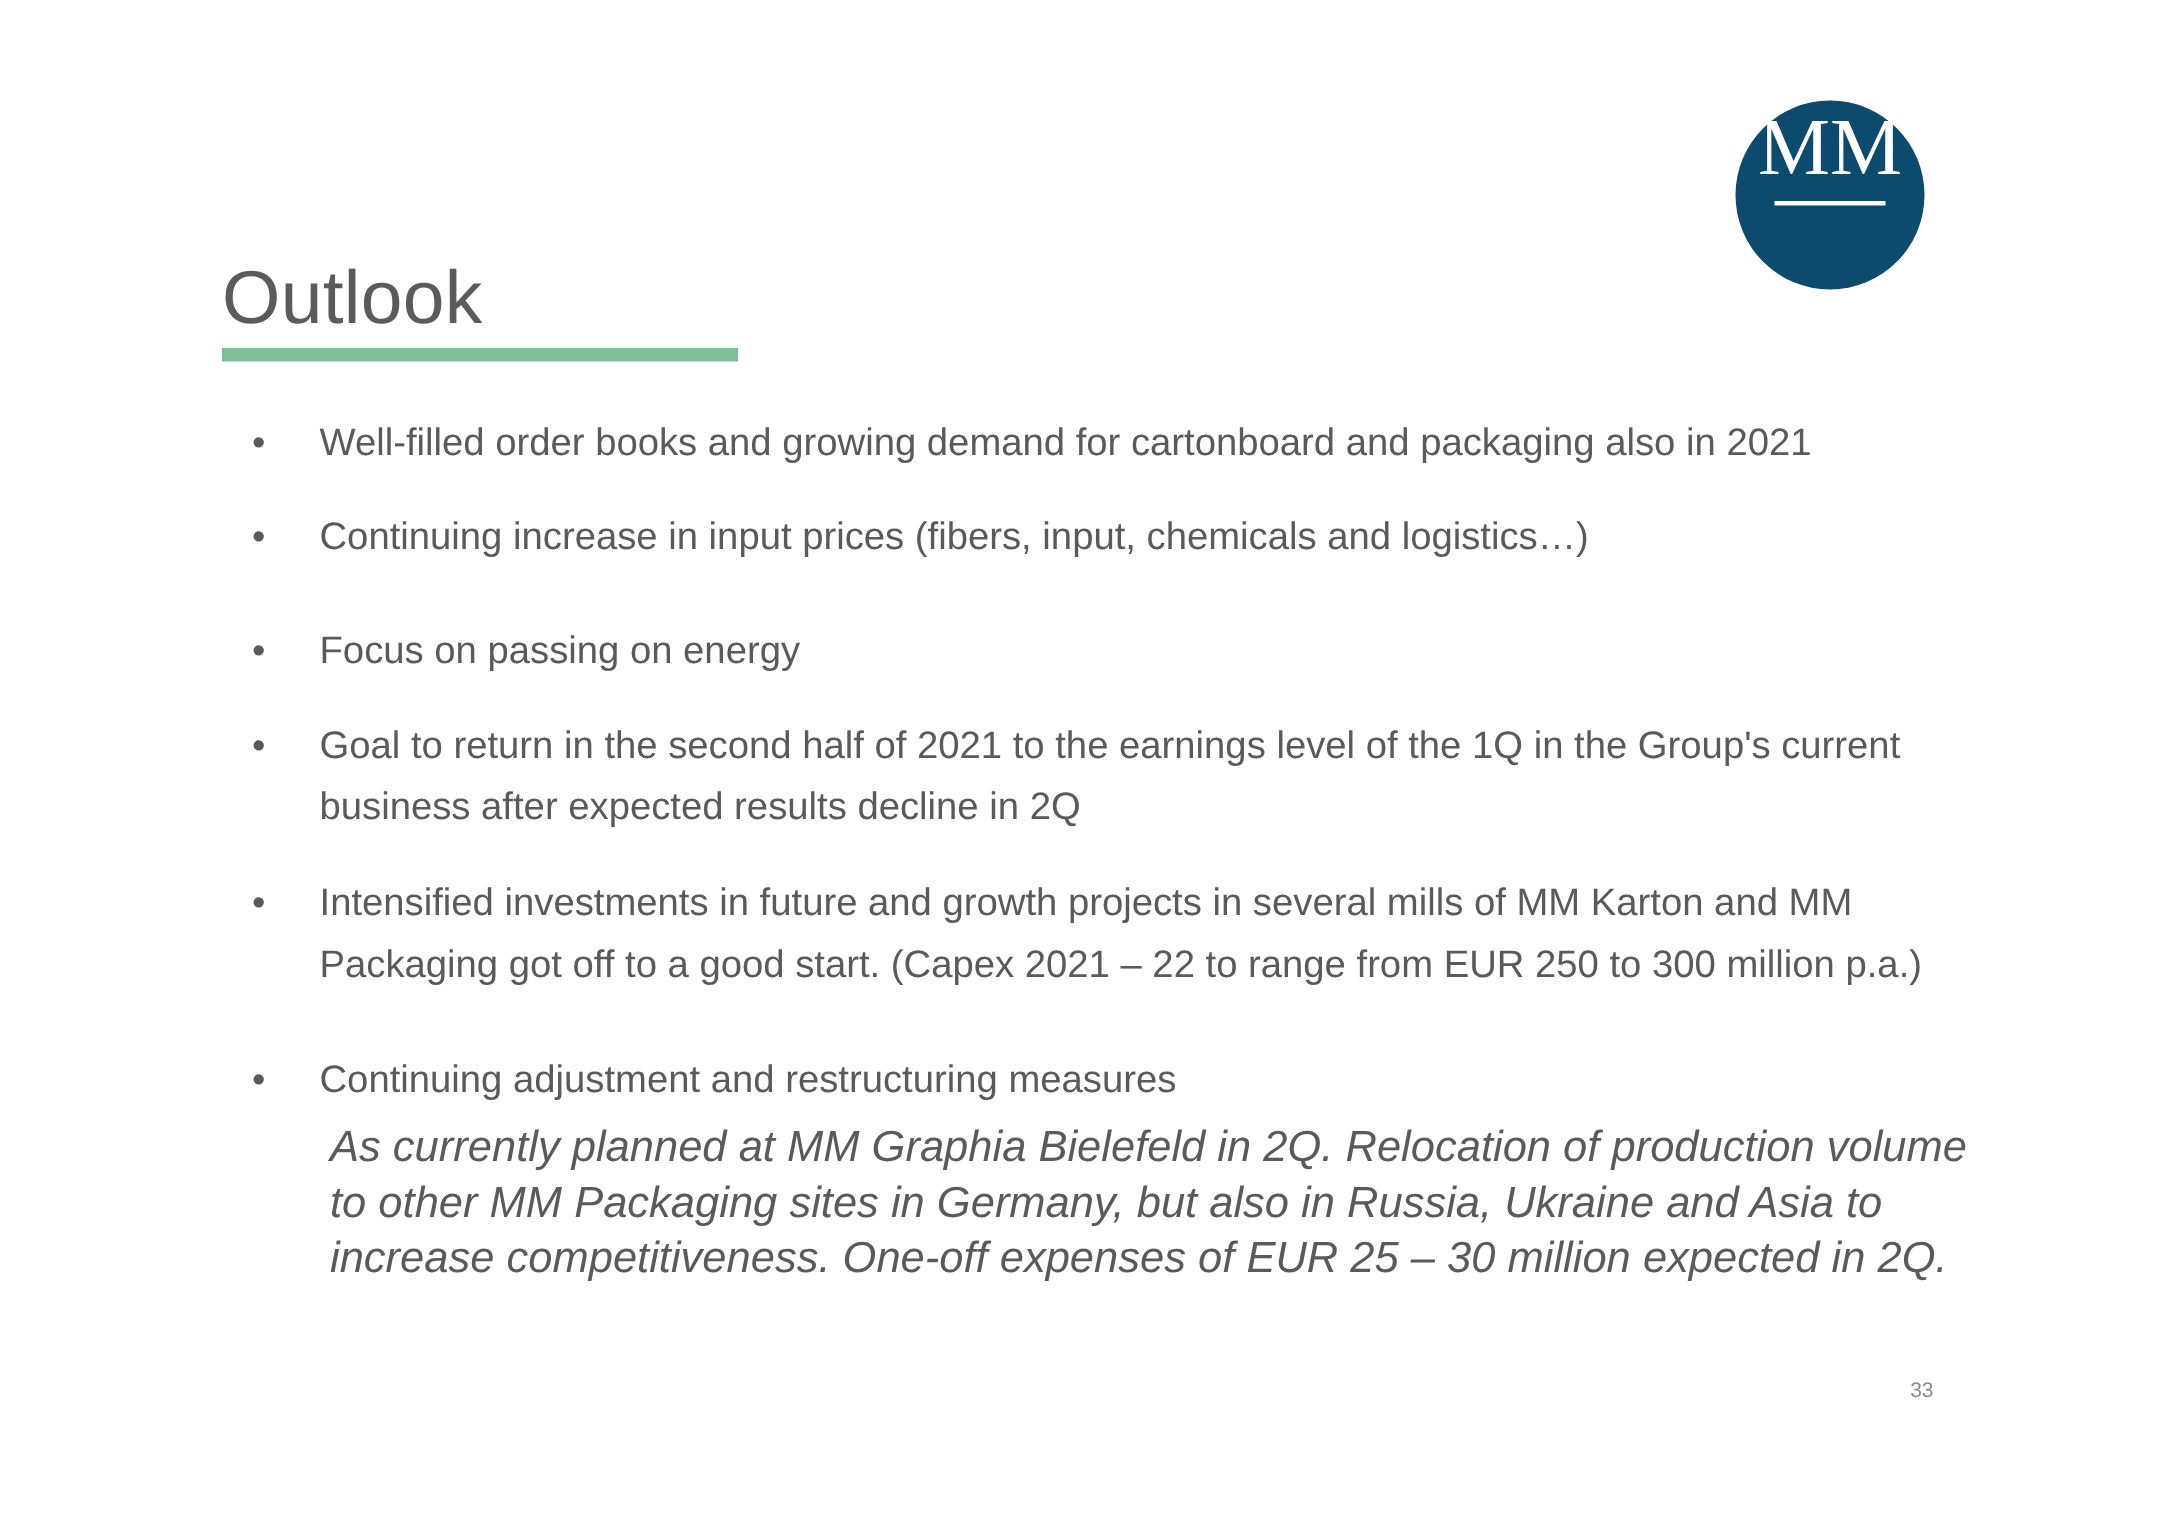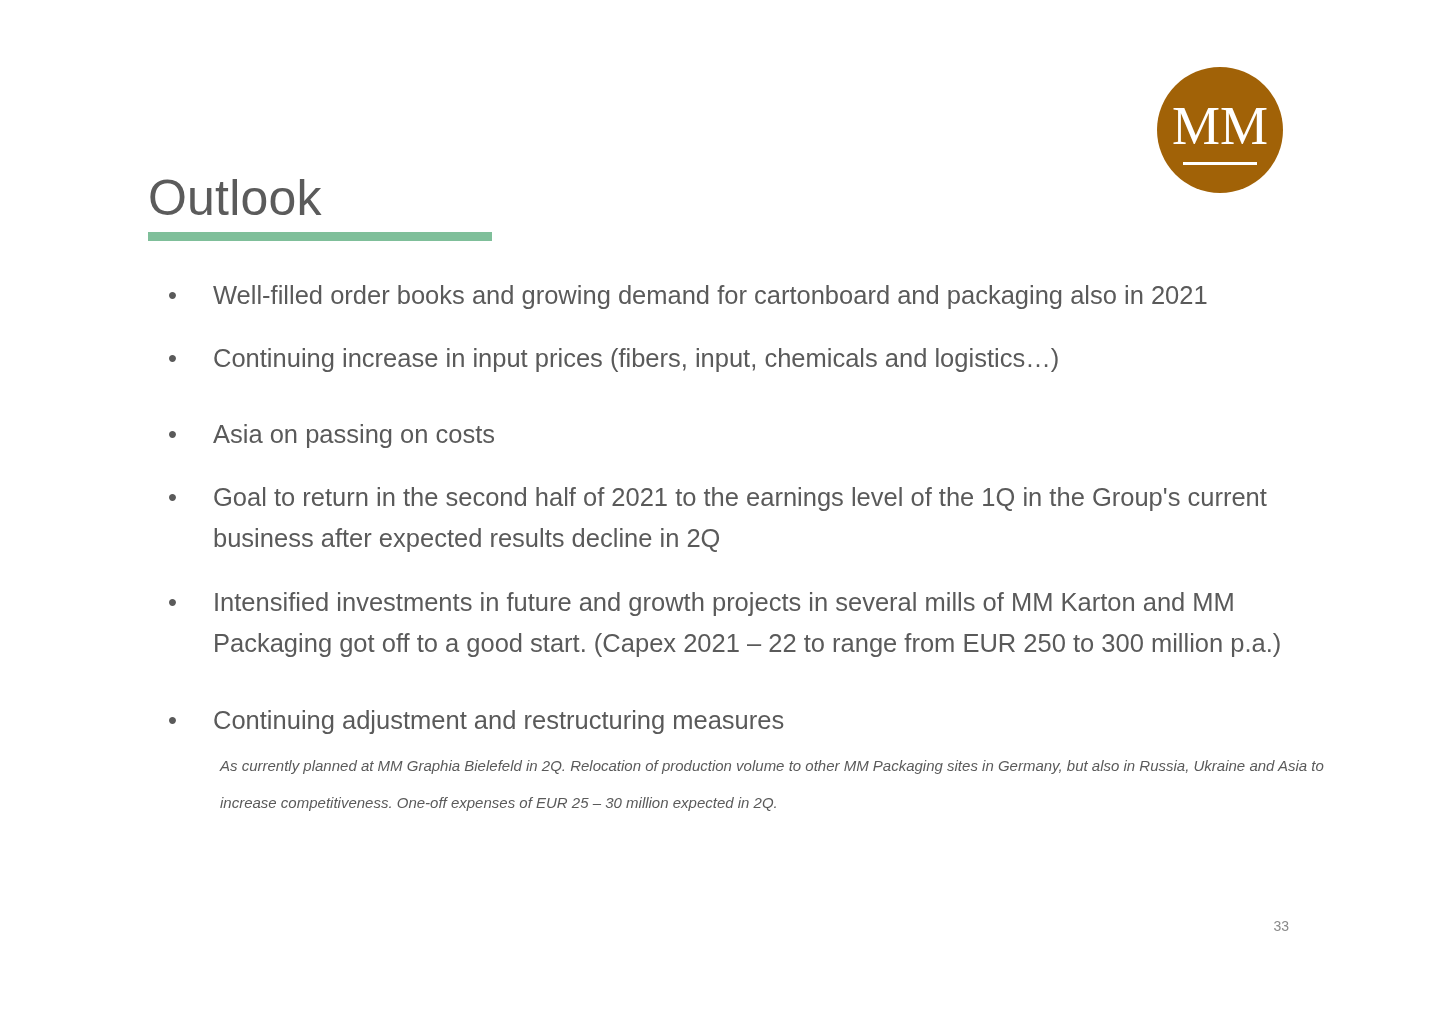--- a/index.html
+++ b/index.html
@@ -19,25 +19,25 @@
   }
 
   
   .logo {
     position: absolute;
     left: 1157px;
     top: 67px;
     width: 126px;
     height: 126px;
     border-radius: 50%;
-    background: #a16207;
+    background: #0c4a6e;
     display: flex;
     flex-direction: column;
     align-items: center;
-    justify-content: center;
+    justify-content: flex-start;
   }
   .logo-text {
     font-family: "Liberation Serif", "DejaVu Serif", serif;
     color: #ffffff;
     font-size: 54px;
     line-height: 1;
     letter-spacing: 0px;
     margin-top: 4px;
     user-select: none;
   }
@@ -106,21 +106,21 @@
   .b2 { margin-top: 35px; }
   .b3 { margin-top: 22px; }
   .b4 { margin-top: 23px; }
   .b5 { margin-top: 36px; }
 
   .subnote {
     margin-top: 6px;
     padding-left: 72px;
     color: #5a5a5a;
     font-style: italic;
-    font-size: 15px;
+    font-size: 29px;
     line-height: 37px;
     max-width: 1135px;
   }
 
   
   .page-number {
     position: absolute;
     right: 151px;
     top: 918px;
     font-size: 14px;
@@ -147,21 +147,21 @@
       <span class="btext">Well-filled order books and growing demand for cartonboard and packaging also in 2021</span>
     </div>
 
     <div class="bullet b1">
       <span class="dot">•</span>
       <span class="btext">Continuing increase in input prices (fibers, input, chemicals and logistics…)</span>
     </div>
 
     <div class="bullet b2">
       <span class="dot">•</span>
-      <span class="btext">Asia on passing on costs</span>
+      <span class="btext">Focus on passing on energy</span>
     </div>
 
     <div class="bullet b3">
       <span class="dot">•</span>
       <span class="btext">Goal to return in the second half of 2021 to the earnings level of the 1Q in the Group's current business after expected results decline in 2Q</span>
     </div>
 
     <div class="bullet b4">
       <span class="dot">•</span>
       <span class="btext">Intensified investments in future and growth projects in several mills of MM Karton and MM Packaging got off to a good start. (Capex 2021 – 22 to range from EUR 250 to 300 million p.a.)</span>

